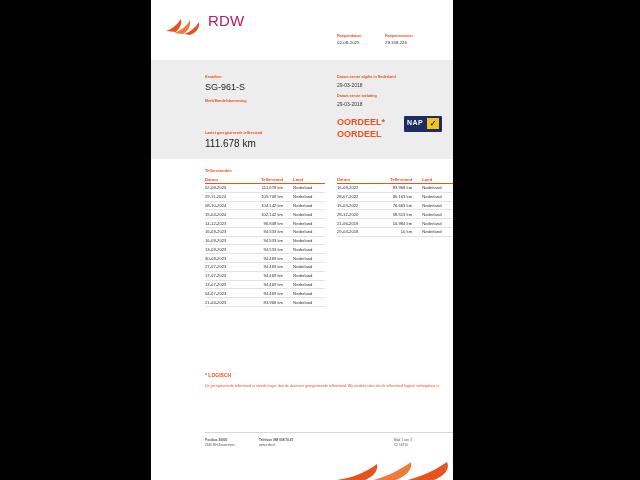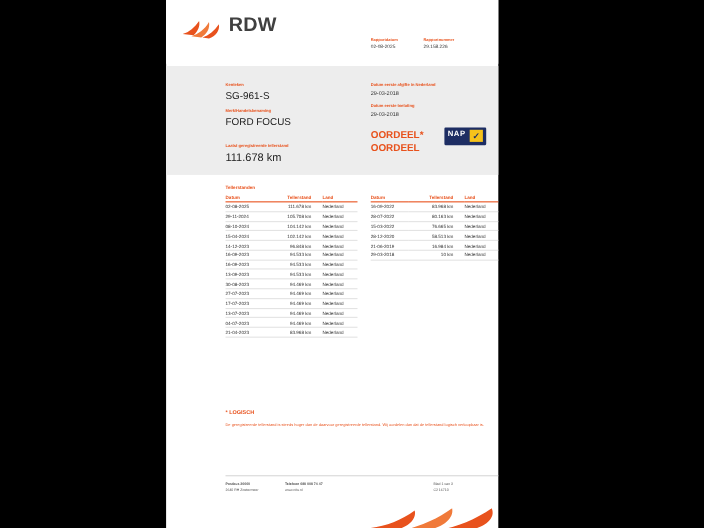--- a/index.html
+++ b/index.html
@@ -29,23 +29,23 @@
     background: #ffffff;
   }
   .logo-mark {
     position: absolute;
     left: 13px; top: 15px;
     width: 40px; height: 22px;
   }
   .logo-text {
     position: absolute;
     left: 57px; top: 12px;
-    font-size: 18px;
-    font-weight: bold;
-    color: #404040;
+    font-size: 15px;
+    font-weight: normal;
+    color: #be185d;
     letter-spacing: 0.2px;
   }
   .doc-title {
     position: absolute;
     left: 186px; top: 13px;
     font-size: 11.5px;
     font-weight: bold;
     color: #e8521d;
   }
   .meta-row {
@@ -199,21 +199,20 @@
         <div class="meta-value">29.158.226</div>
       </div>
     </div>
   </div>
 
   <div class="band">
     <div class="col-left">
       <div class="fld-label">Kenteken</div>
       <div class="fld-value-lg">SG-961-S</div>
       <div class="fld-label">Merk/Handelsbenaming</div>
-      <div class="fld-value-lg">FORD FOCUS</div>
     </div>
 
     <div class="col-right">
       <div class="fld-label">Datum eerste afgifte in Nederland</div>
       <div class="fld-value-sm">29-03-2018</div>
       <div class="fld-label">Datum eerste toelating</div>
       <div class="fld-value-sm">29-03-2018</div>
     </div>
 
     <div class="km-block">

